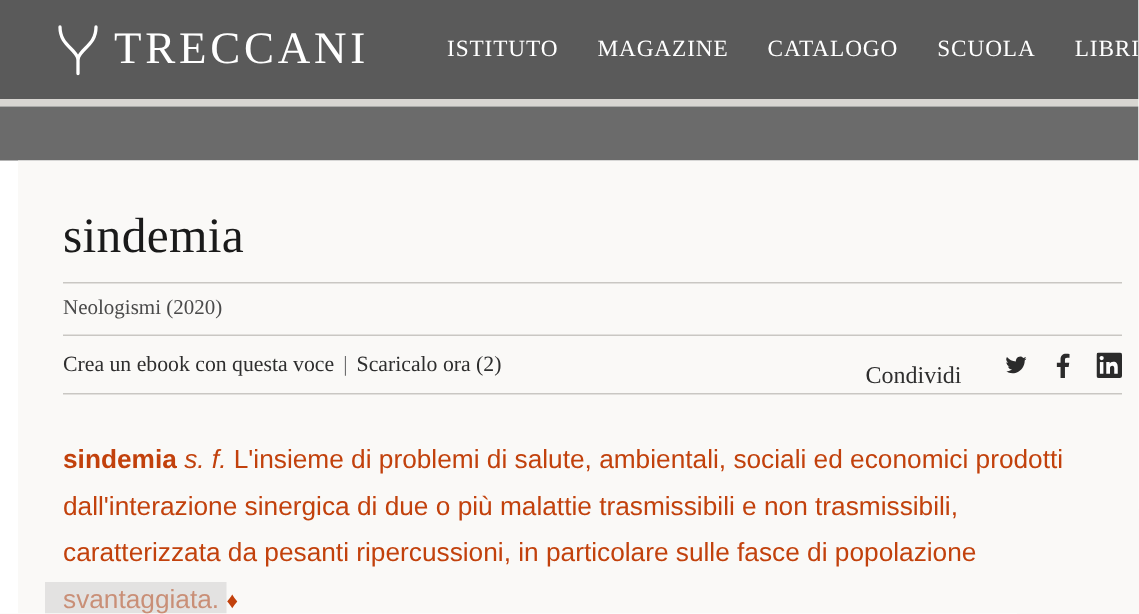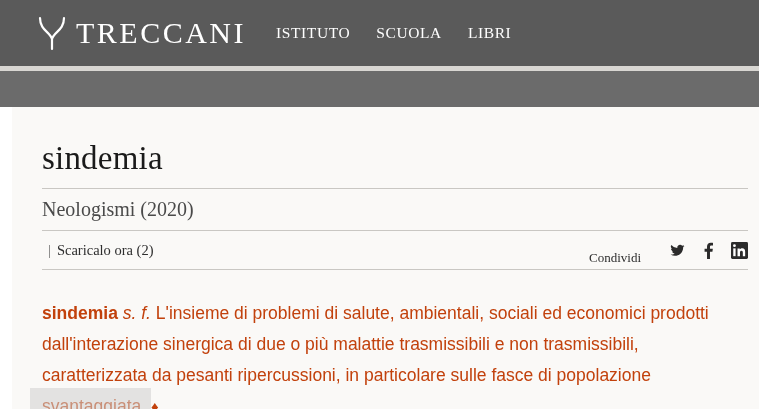--- a/index.html
+++ b/index.html
@@ -49,21 +49,21 @@
     color: #ffffff;
     font-family: "Liberation Serif", serif;
     font-size: 30px;
     letter-spacing: 2.5px;
     font-weight: 400;
     white-space: nowrap;
   }
   .nav {
     display: flex;
     align-items: center;
-    margin-left: 30px;
+    margin-left: 52px;
     flex: 1 1 auto;
     overflow: hidden;
   }
   .nav-item {
     color: #ffffff;
     font-family: "Liberation Serif", serif;
     font-size: 15.5px;
     letter-spacing: 0.6px;
     margin-right: 26px;
     white-space: nowrap;
@@ -111,21 +111,21 @@
     margin: 33px 0 0 0;
     letter-spacing: 0.2px;
   }
   .title-rule {
     margin-top: 11px;
     border-top: 1px solid #c9c7c3;
     width: 706px;
   }
   .entry-cat {
     font-family: "Liberation Serif", serif;
-    font-size: 20px;
+    font-size: 14px;
     color: #4a4a4a;
     padding: 9px 0 9px 0;
   }
   .cat-rule {
     border-top: 1px solid #c9c7c3;
     width: 706px;
   }
 
   .tools-row {
     display: flex;
@@ -145,21 +145,21 @@
   .tool-sep {
     margin: 0 6px;
     color: #6a6a6a;
   }
   .tools-right {
     display: flex;
     align-items: center;
   }
   .share-label {
     font-family: "Liberation Serif", serif;
-    font-size: 13px;
+    font-size: 16px;
     color: #2e2e2e;
     margin-right: 14px;
     margin-top: 16px;
   }
   .share-icon {
     width: 18px;
     height: 18px;
     margin-left: 13px;
     display: inline-flex;
     align-items: center;
@@ -213,37 +213,40 @@
       <span class="brand-mark">
         <svg width="34" height="36" viewBox="0 0 34 36" xmlns="http://www.w3.org/2000/svg">
           <path d="M4 3 C4 15, 14 17, 16 24 L16 34" stroke="#ffffff" stroke-width="2.2" fill="none" stroke-linecap="round"></path>
           <path d="M28 3 C28 15, 18 17, 16 24" stroke="#ffffff" stroke-width="2.2" fill="none" stroke-linecap="round"></path>
         </svg>
       </span>
       <span class="brand-name">TRECCANI</span>
     </div>
     <div class="nav">
       <span class="nav-item">ISTITUTO</span>
+      <span class="nav-item">MAGAZINE</span>
+      <span class="nav-item">CATALOGO</span>
       <span class="nav-item">SCUOLA</span>
       <span class="nav-item">LIBRI</span>
 
     </div>
   </div>
   <div class="header-rule"></div>
   <div class="subheader-band"></div>
 
   <div class="content">
     <div class="inner">
       <h1 class="entry-title">sindemia</h1>
       <div class="title-rule"></div>
       <div class="entry-cat">Neologismi (2020)</div>
       <div class="cat-rule"></div>
 
       <div class="tools-row">
         <div class="tools-left">
+          <span class="tool-link">Crea un ebook con questa voce</span>
           <span class="tool-sep">|</span>
           <span class="tool-link">Scaricalo ora (2)</span>
         </div>
         <div class="tools-right">
           <span class="share-label">Condividi</span>
           <span class="share-icon">
             <svg width="17" height="15" viewBox="0 0 24 24" xmlns="http://www.w3.org/2000/svg">
               <path fill="#2b2b2b" d="M23 4.9c-.8.4-1.7.7-2.6.8 1-.6 1.7-1.5 2-2.6-.9.5-1.9.9-2.9 1.1A4.6 4.6 0 0 0 11.6 8 13 13 0 0 1 2.1 3.2a4.6 4.6 0 0 0 1.4 6.1c-.7 0-1.4-.2-2-.5 0 2.2 1.6 4.1 3.7 4.5-.6.2-1.3.2-2 .1a4.6 4.6 0 0 0 4.3 3.2A9.2 9.2 0 0 1 1 18.5a13 13 0 0 0 7 2c8.4 0 13-7 13-13v-.6c.9-.6 1.6-1.4 2-2.3z"></path>
             </svg>
           </span>

